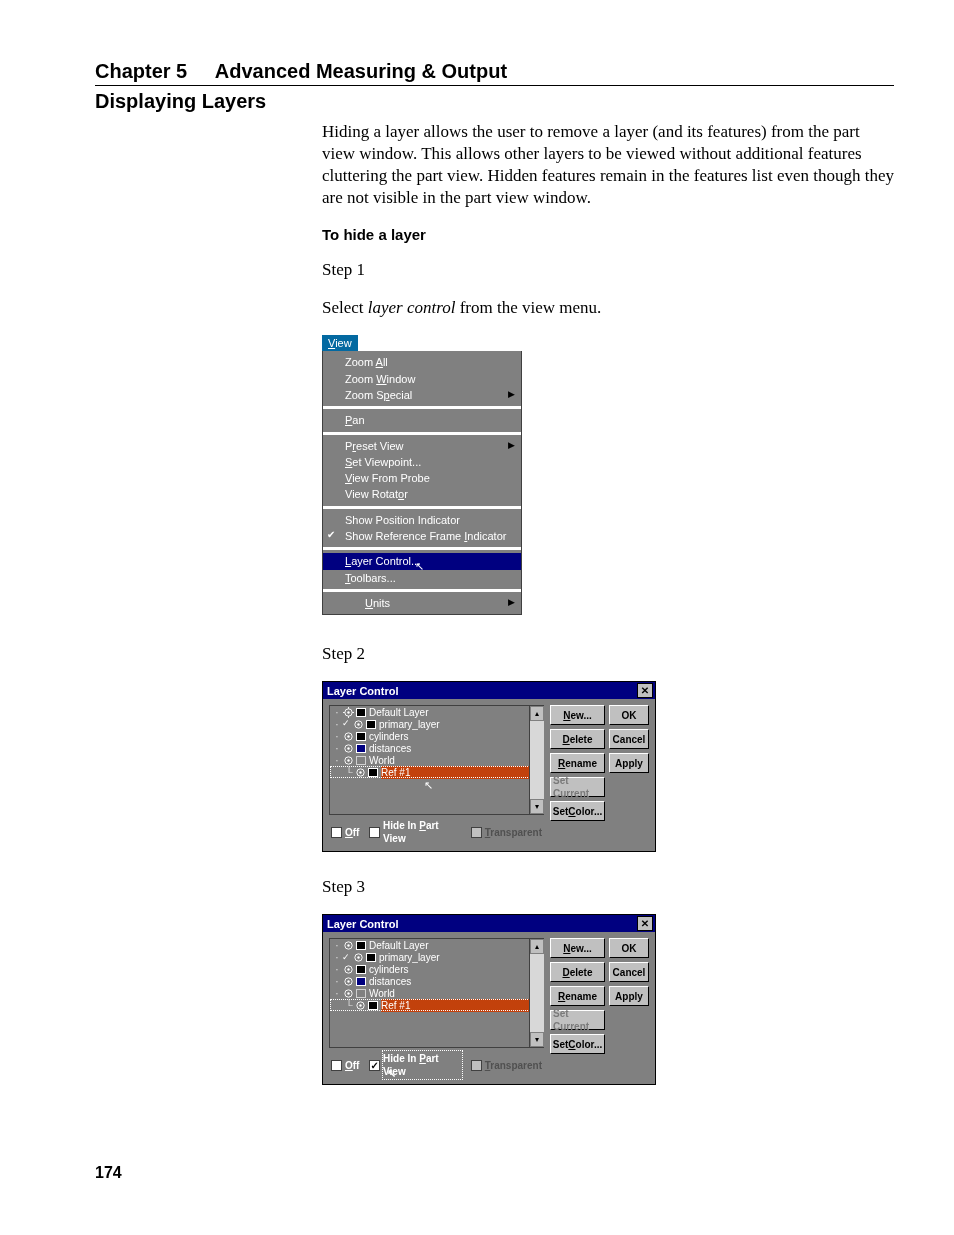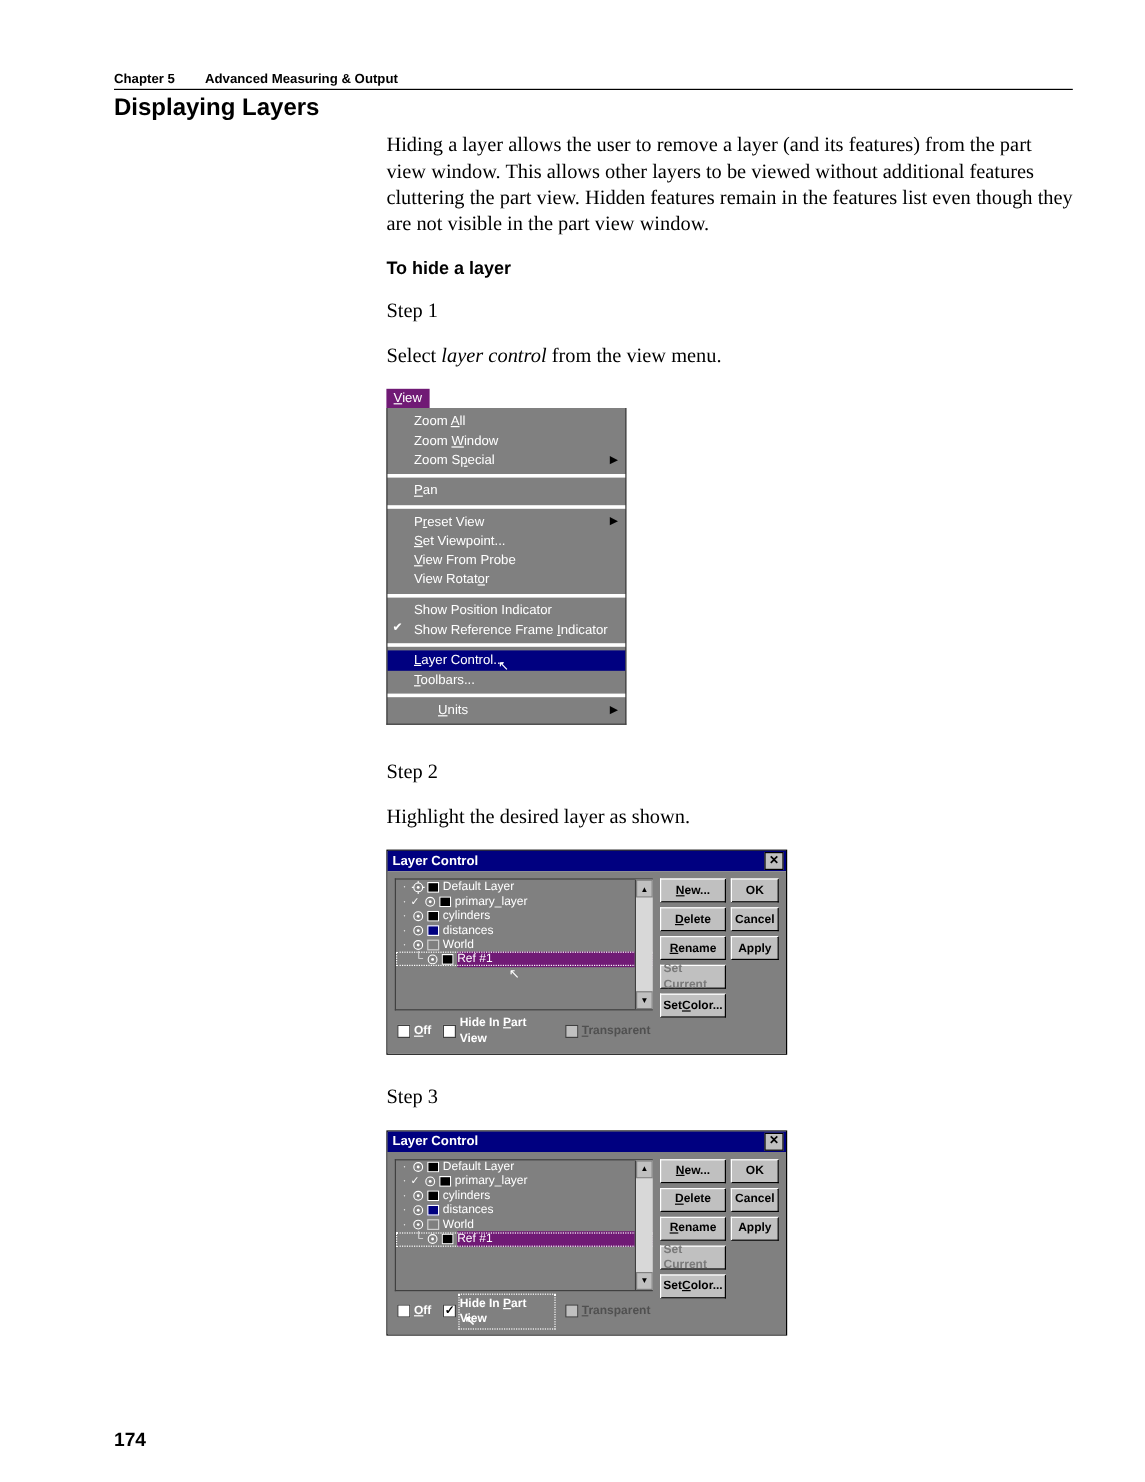--- a/index.html
+++ b/index.html
@@ -10,21 +10,21 @@
     color: #000;
     width: 954px;
   }
   .page {
     padding: 60px 60px 40px 95px;
     box-sizing: border-box;
   }
   .chapter-line {
     font-family: Arial, Helvetica, sans-serif;
     font-weight: bold;
-    font-size: 11px;
+    font-size: 20px;
     padding-bottom: 2px;
     border-bottom: 1.5px solid #000;
   }
   .chapter-part-b {
     margin-left: 22px;
   }
   .section-heading {
     font-family: Arial, Helvetica, sans-serif;
     font-weight: bold;
     font-size: 20px;
@@ -48,21 +48,21 @@
   
   .view-menu {
     margin: 14px 0 28px 0;
     width: 200px;
     font-family: Tahoma, Arial, sans-serif;
     font-size: 11px;
     color: #fff;
   }
   .menu-title {
     display: inline-block;
-    background: #701a75;
+    background: #0369a1;
     padding: 1px 6px;
   }
   .menu-title .u { text-decoration: underline; }
   .menu-panel {
     background: #808080;
     border: 1px solid #404040;
     border-top: none;
   }
   .menu-group {
     padding: 3px 0;
@@ -179,21 +179,21 @@
   }
   .lc-row .sw-black { background:#000; }
   .lc-row .sw-nav   { background:#000080; }
   .lc-row .sw-empty { background:#808080; border-color:#d0d0d0; }
   .lc-row .name { flex: 1; }
   .lc-row.sel {
     outline: 1px dotted #fff;
     outline-offset: -1px;
   }
   .lc-row.sel .name-wrap {
-    background: #701a75;
+    background: #c2410c;
   }
   .lc-cursor {
     position: absolute; font-size: 11px; color:#fff;
     pointer-events: none;
   }
 
   .lc-bottom {
     display: flex; align-items: center;
     padding: 4px 2px 0 2px;
     gap: 10px;
@@ -303,21 +303,20 @@
           </div>
           <div class="menu-item"><span class="u">T</span>oolbars...</div>
         </div>
         <div class="menu-group">
           <div class="menu-item"><span class="u">U</span>nits<span class="arrow">▶</span></div>
         </div>
       </div>
     </div>
 
     <p class="step-line">Step 2</p>
-    <p class="step-line">Highlight the desired layer as shown.</p>
 
     <div class="lc-dialog">
       <div class="lc-title">
         <span>Layer Control</span>
         <span class="spacer"></span>
         <span class="lc-close">✕</span>
       </div>
       <div class="lc-body">
         <div class="lc-left">
           <div class="lc-list">

